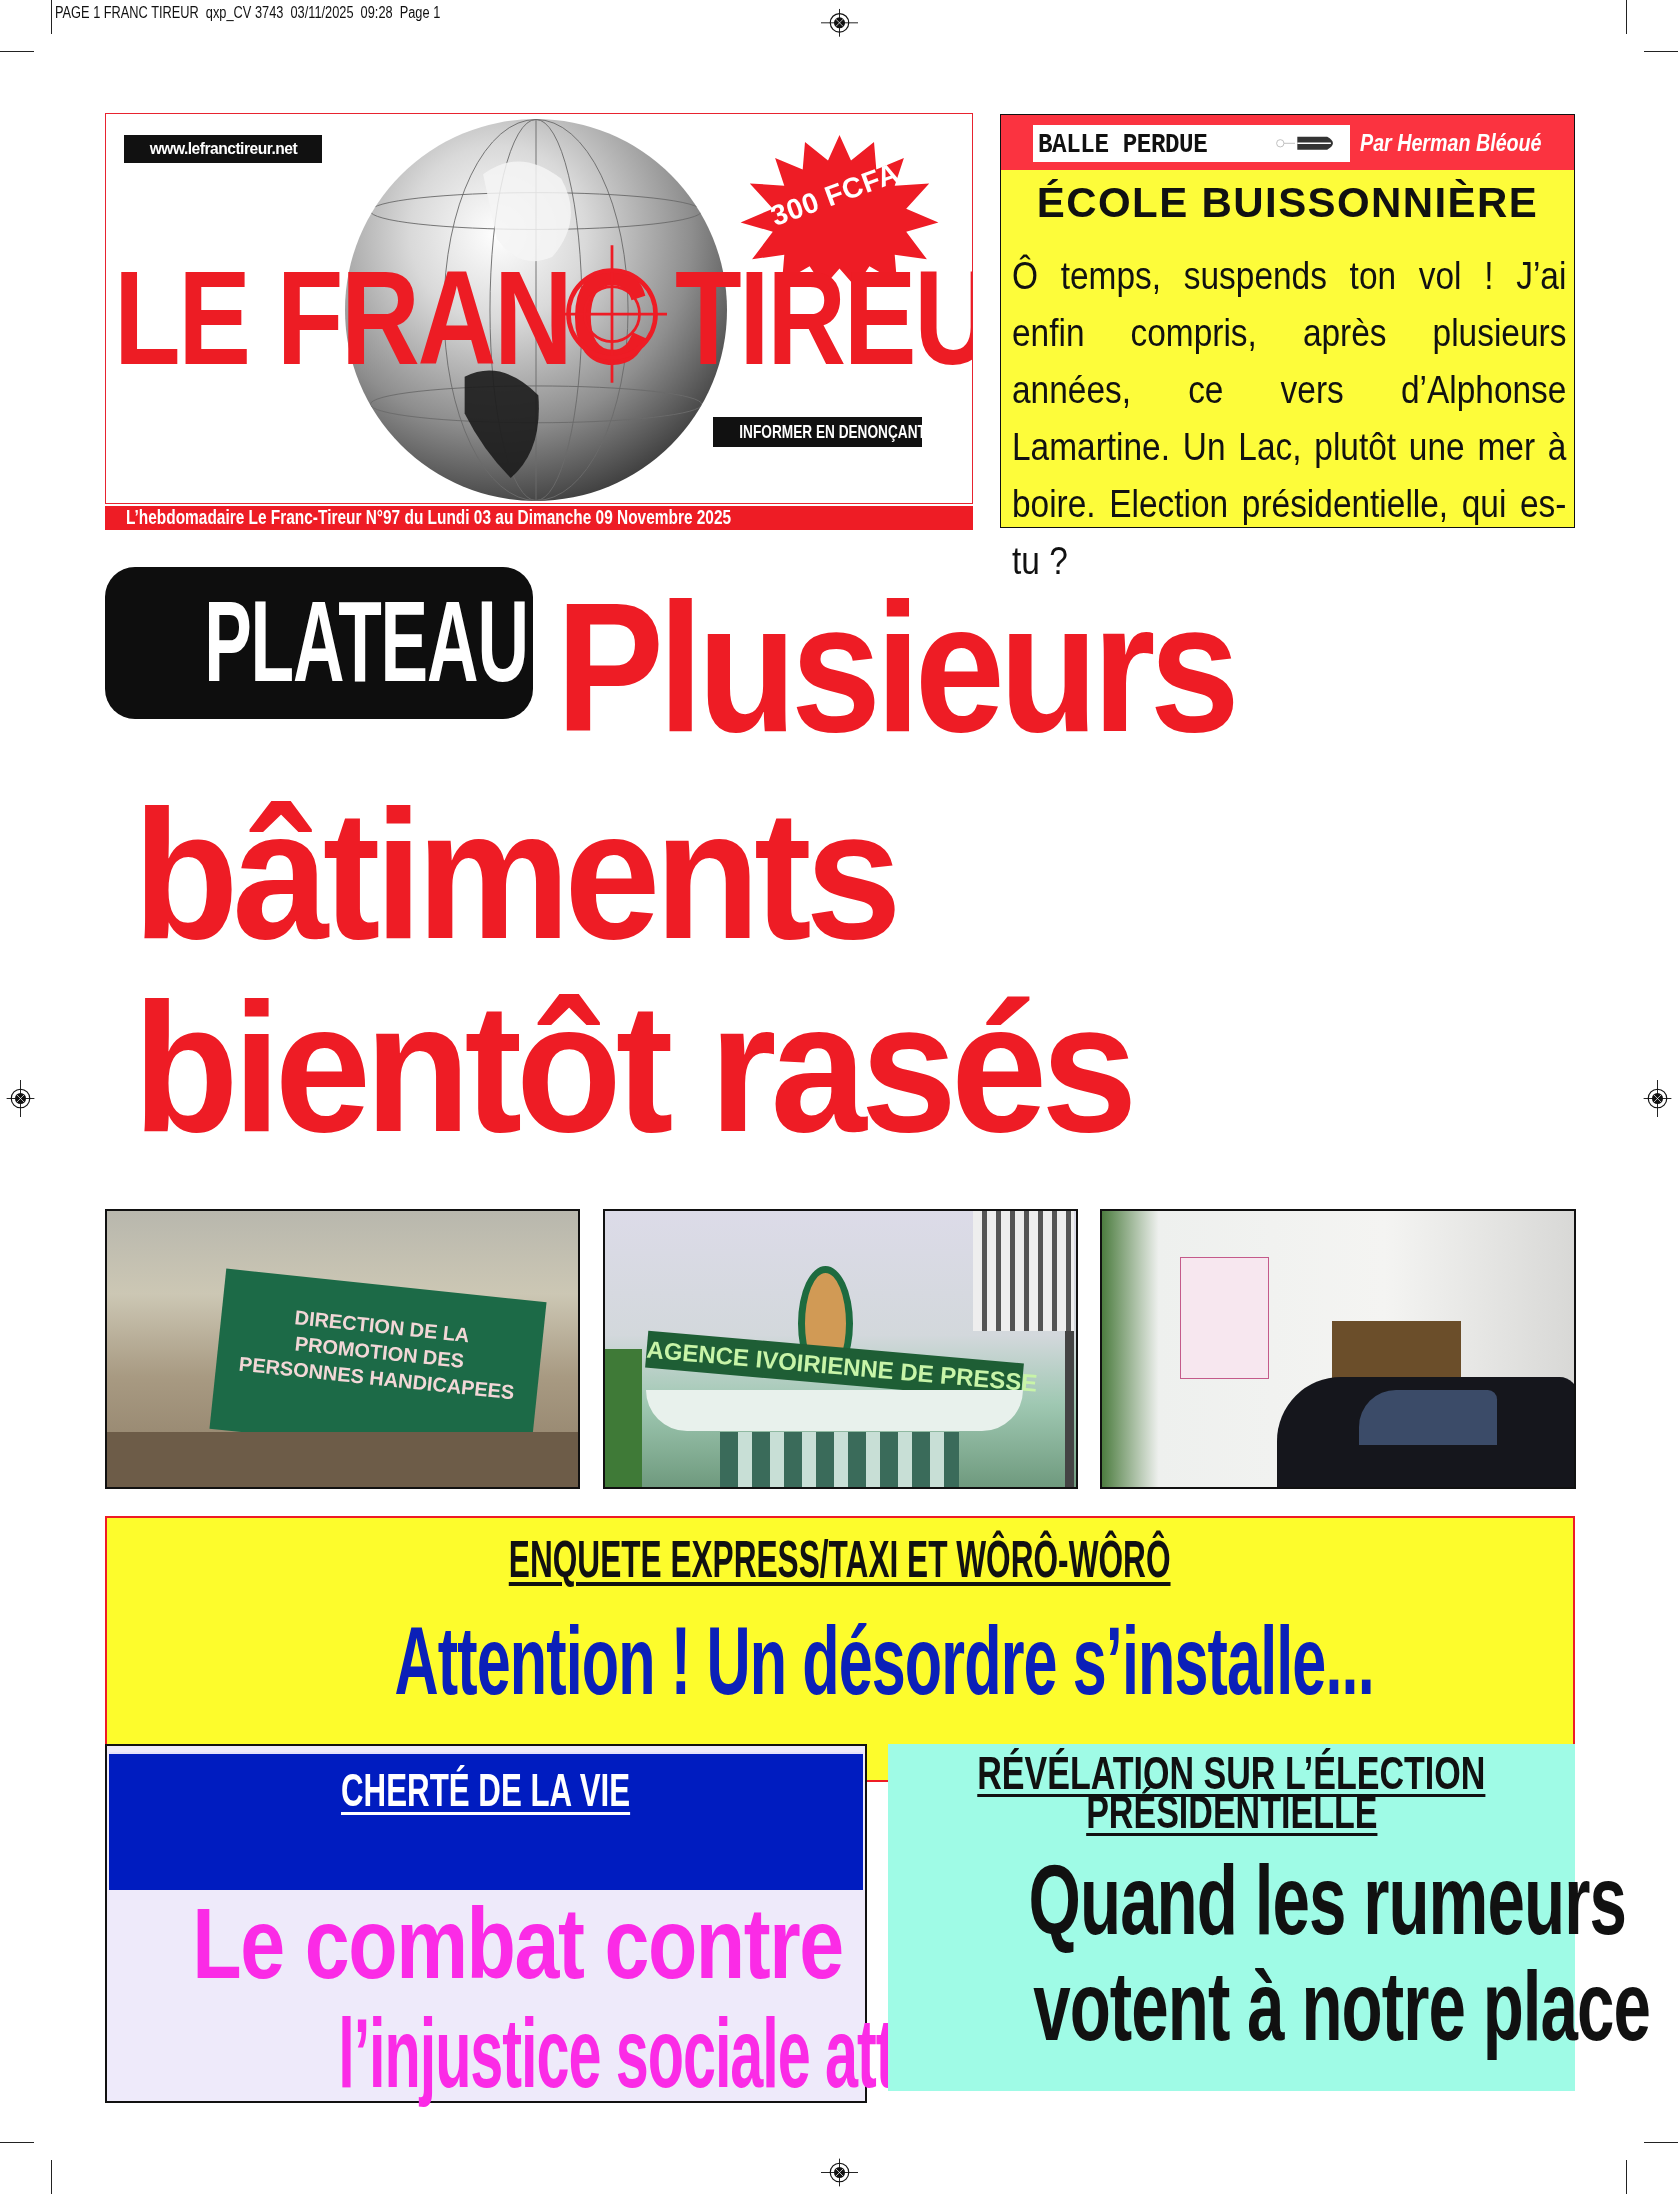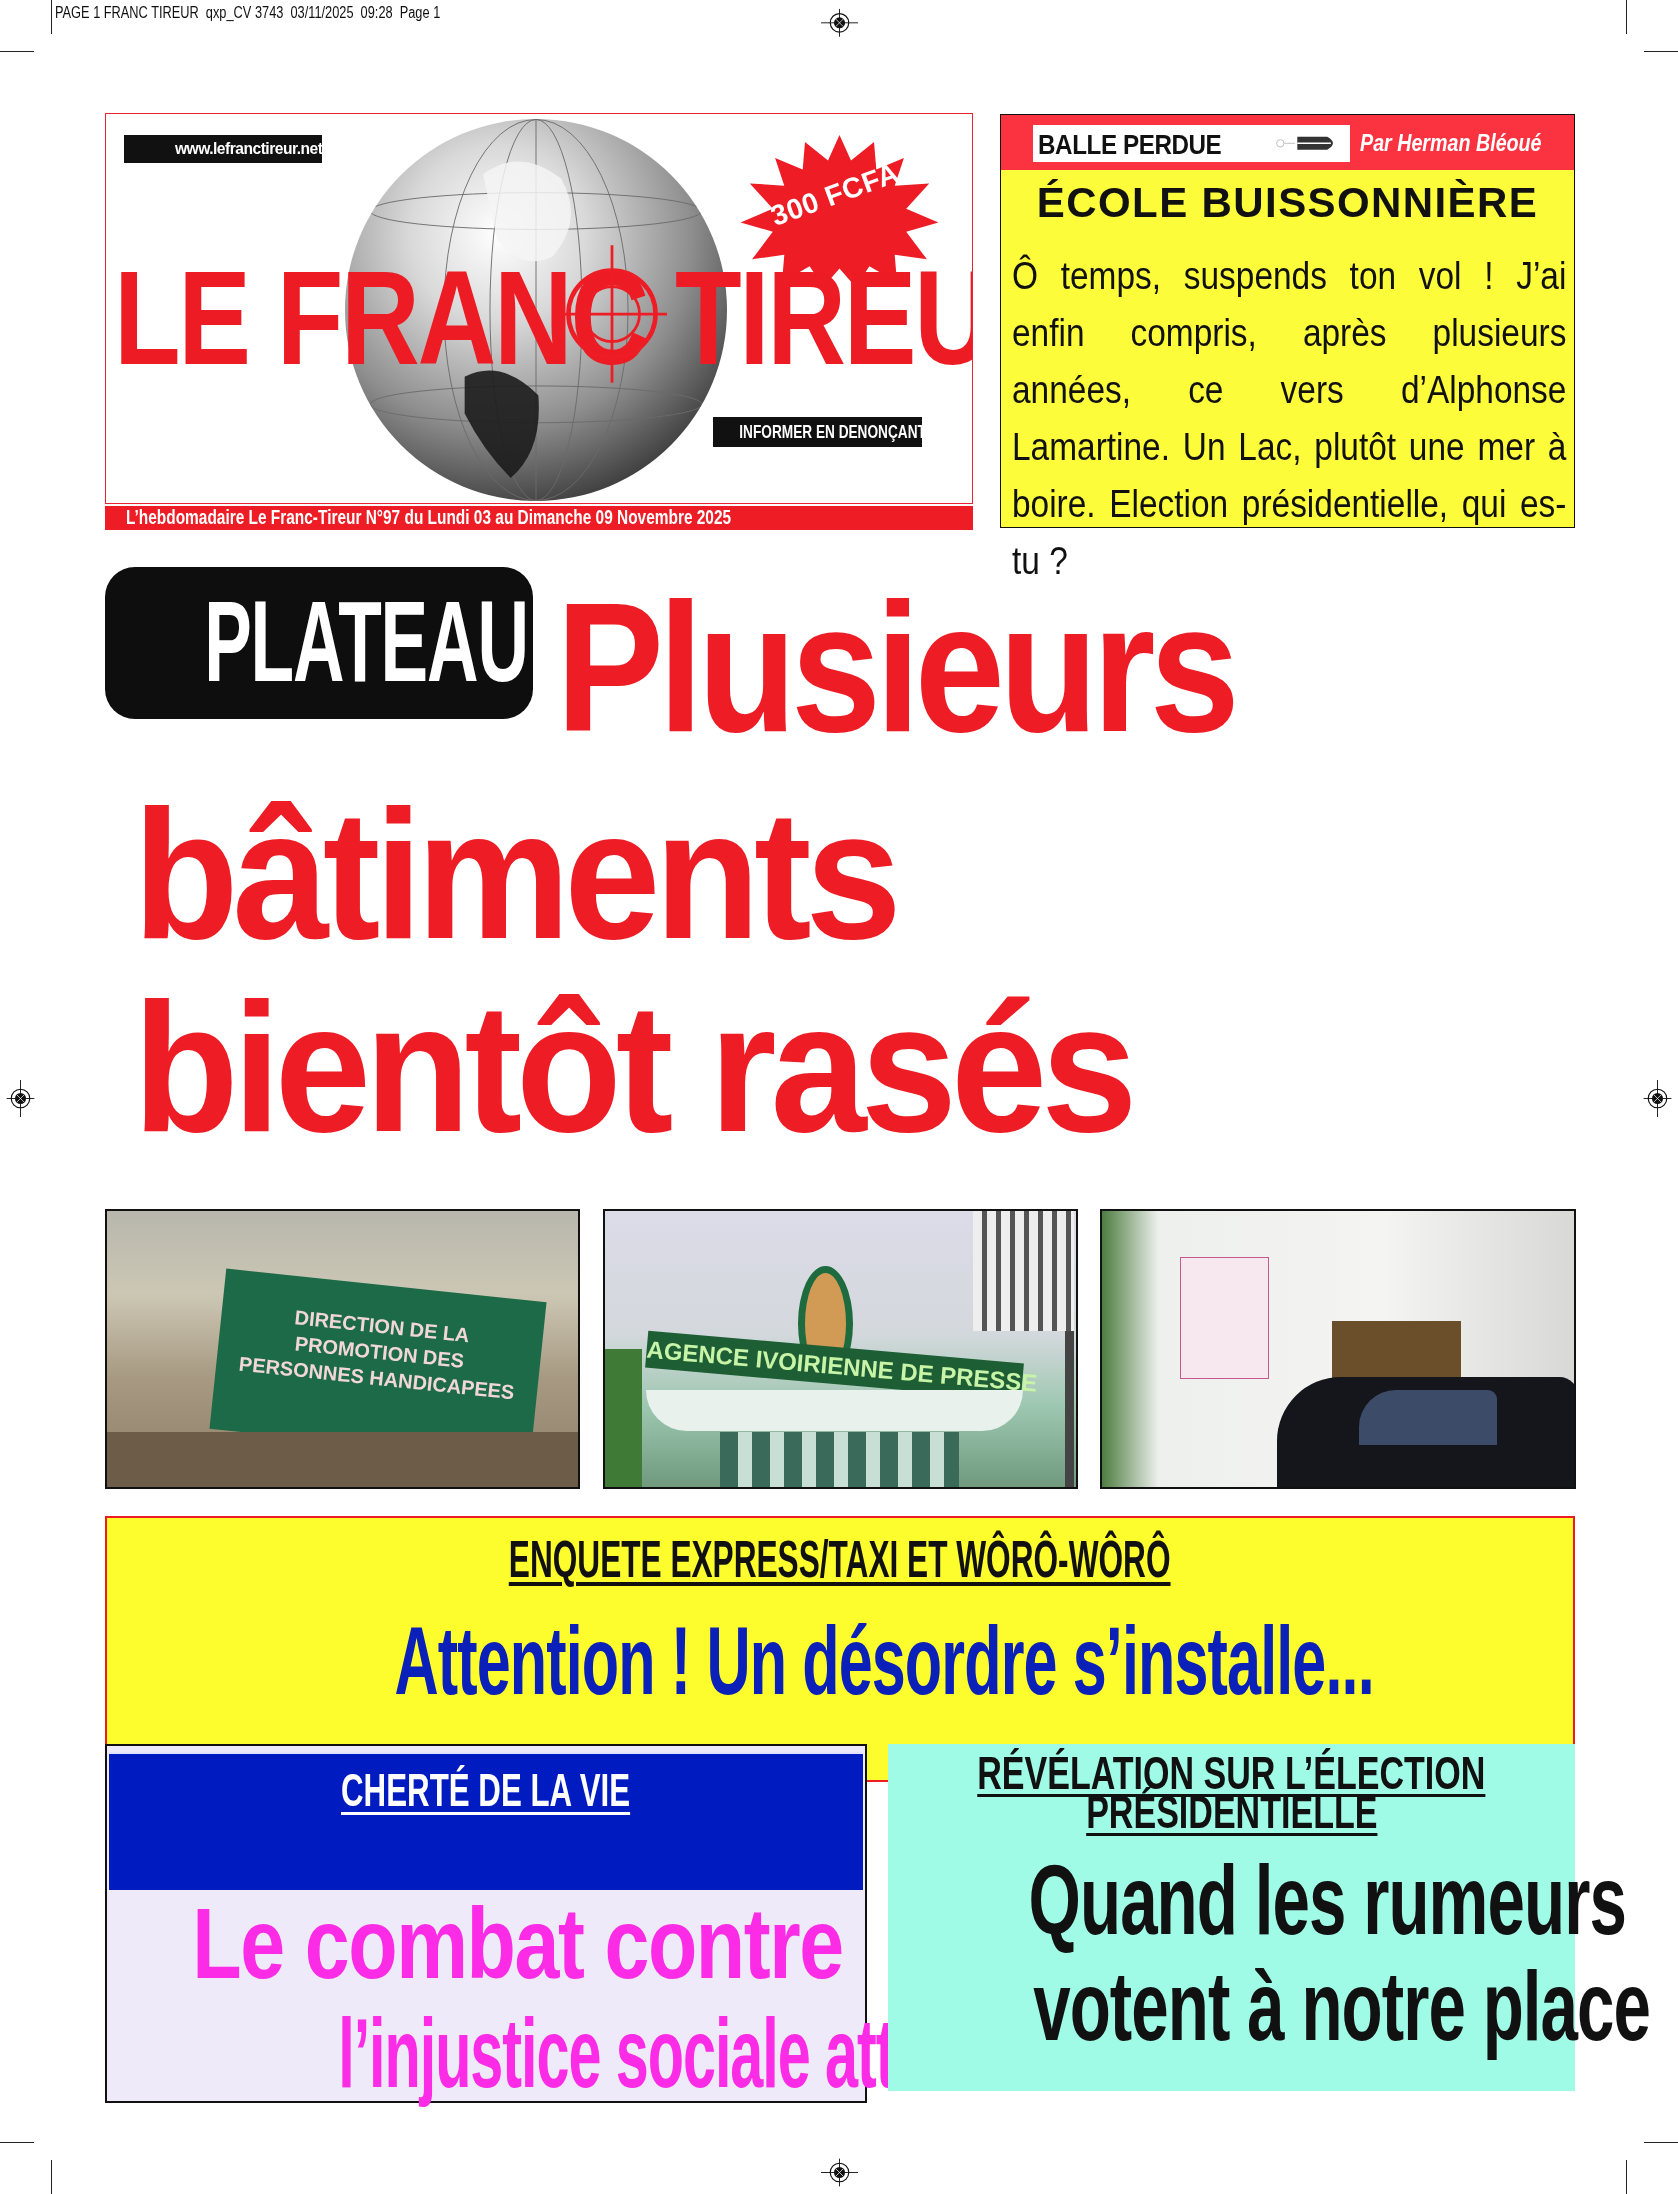--- a/index.html
+++ b/index.html
@@ -7,37 +7,37 @@
   .abs { position: absolute; }
 
   
   .slug { left: 55px; top: 3.7px; font-size: 15.6px; color: #111; transform: scaleX(0.82); transform-origin: left top; white-space: pre; }
   .crop-v { width: 1.4px; background: #222; }
   .crop-h { height: 1.4px; background: #222; }
   .reg { width: 37px; height: 37px; }
 
   
   .masthead { left: 105px; top: 113px; width: 868px; height: 391px; border: 1.8px solid #e8232f; box-sizing: border-box; background: #fff; overflow: hidden; }
-  .url-box { left: 18.4px; top: 21px; width: 198px; height: 28px; background: #111; color: #fff; font-weight: bold; font-size: 15.6px; line-height: 28px; text-align: right; letter-spacing: -0.5px; }
+  .url-box { left: 18.4px; top: 21px; width: 198px; height: 28px; background: #111; color: #fff; font-weight: bold; font-size: 15.6px; line-height: 28px; text-align: center; letter-spacing: -0.5px; }
   .globe { left: 239px; top: 4.6px; width: 382px; height: 382px; border-radius: 50%;
     background: radial-gradient(circle at 40% 30%, #ffffff 0%, #d9d9d9 25%, #8e8e8e 55%, #2b2b2b 85%, #111 100%); }
   .globe-lines { left: 239px; top: 4.6px; width: 382px; height: 382px; border-radius: 50%; overflow: hidden; }
   .price-star { left: 630px; top: 21px; width: 207px; height: 152px; }
   .price-text { left: 662px; top: 64px; font-weight: bold; font-size: 28.5px; color: #fff; transform: rotate(-20deg); letter-spacing: 0.5px; }
   .logo-text { left: 8.3px; top: 138px; font-weight: bold; color: #ed1c24; font-size: 133px; line-height: 1; letter-spacing: -2.8px; transform: scaleX(0.82); transform-origin: left top; white-space: nowrap; }
   .crosshair { left: 451px; top: 131px; width: 110px; height: 138px; }
   .slogan-box { left: 607px; top: 303px; width: 209px; height: 30px; background: #111; color: #fff; font-weight: bold; font-size: 17.5px; line-height: 30px; text-align: center; }
   .slogan-box span { display: inline-block; transform: scaleX(0.78); white-space: nowrap; }
   .issue-bar { left: 105px; top: 506px; width: 868px; height: 24px; background: #ee1c25; color: #fff; font-weight: bold; font-size: 19.3px; line-height: 24px; }
   .issue-bar span { display: inline-block; margin-left: 21px; transform: scaleX(0.8); transform-origin: left center; white-space: nowrap; }
 
   
   .bp-box { left: 1000px; top: 114px; width: 575px; height: 414px; border: 1.8px solid #111; box-sizing: border-box; background: #fdfc3a; }
   .bp-head { left: 0; top: 0; width: 100%; height: 55px; background: #fb3340; }
-  .bp-label { left: 32px; top: 10px; width: 317px; height: 37px; background: #fff; }
+  .bp-label { left: 32px; top: 10px; width: 317px; height: 37px; background: #fff; font-family: Liberation Mono, monospace; }
   .bp-label-text { left: 4.6px; top: 2.8px; font-weight: bold; font-size: 28.5px; color: #111; transform: scaleX(0.85); transform-origin: left top; letter-spacing: -0.5px; white-space: nowrap; }
   .bullet-icon { left: 239px; top: 10px; width: 69px; height: 16.6px; }
   .bp-author { left: 359px; top: 14px; font-style: italic; font-weight: bold; font-size: 24px; color: #fff; transform: scaleX(0.82); transform-origin: left top; white-space: nowrap; }
   .bp-title { left: 0; top: 64px; width: 100%; text-align: center; font-weight: bold; font-size: 42px; color: #111; letter-spacing: 1.4px; }
   .bp-body { left: 11px; top: 133px; width: 630px; font-size: 38px; line-height: 57px; color: #111; text-align: justify; transform: scaleX(0.88); transform-origin: left top; }
 
   
   .tag-plateau { left: 105px; top: 567px; width: 428px; height: 152px; background: #0e0e0e; border-radius: 30px; }
   .tag-plateau-text { left: 0; top: 16.6px; width: 100%; text-align: center; color: #fff; font-weight: bold; font-size: 115px; line-height: 1; }
   .tag-plateau-text span { display: inline-block; transform: scaleX(0.62); letter-spacing: -1.8px; }

